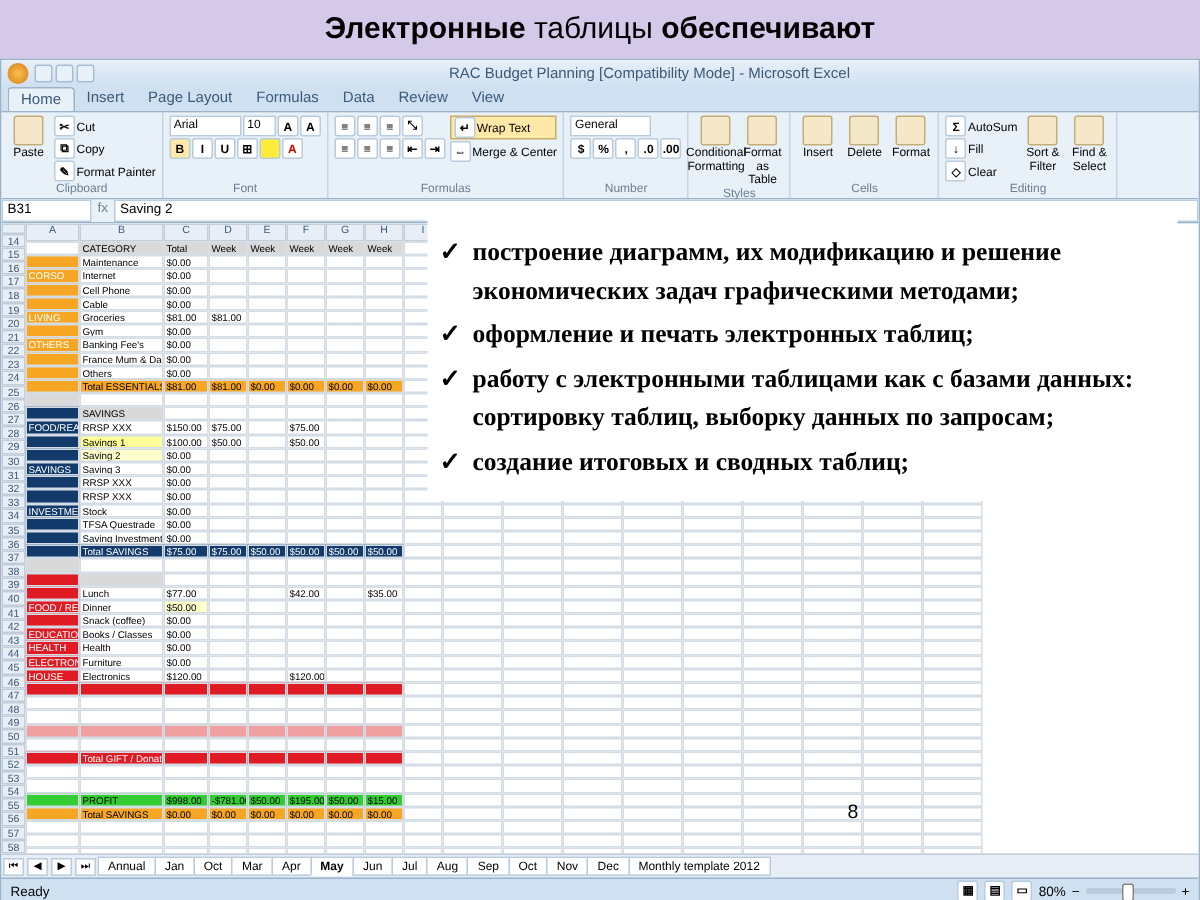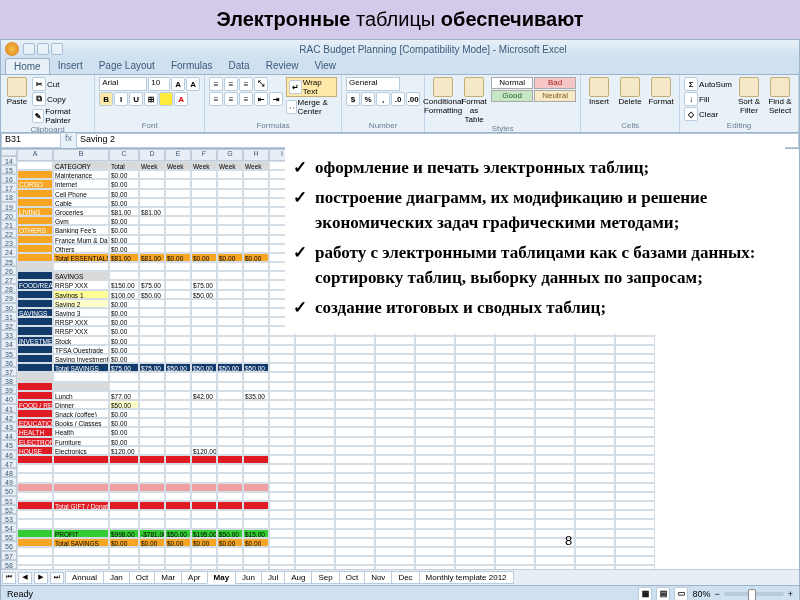--- a/index.html
+++ b/index.html
@@ -192,30 +192,20 @@
         <div class="big-btn">
             <div class="big-icon"></div>
             <span style="white-space:pre-line;text-align:center">Conditional
 Formatting</span>
           </div>
         <div class="big-btn">
             <div class="big-icon"></div>
             <span style="white-space:pre-line;text-align:center">Format as
 Table</span>
           </div>
-        <div class="small-stack">
-          <div class="small-row">
-              <div class="style-box style-normal">Normal</div>
-              <div class="style-box style-bad">Bad</div>
-            </div>
-          <div class="small-row">
-              <div class="style-box style-good">Good</div>
-              <div class="style-box style-neutral">Neutral</div>
-            </div>
-        </div>
       </div>
       <div class="group-label">Styles</div>
     </div>
     <div class="group">
       <div class="group-body">
         <div class="big-btn">
             <div class="big-icon"></div>
             <span>Insert</span>
           </div>
         <div class="big-btn">
@@ -1278,18 +1268,18 @@
       <span>80%</span>
       <span>−</span>
       <div class="slider"></div>
       <span>+</span>
     </div>
   </div>
 
 </div>
 
 <ul class="overlay-list" id="bullets">
+    <li>построение диаграмм, их модификацию и решение экономических задач графическими методами;</li>
     <li>оформление и печать электронных таблиц;</li>
-    <li>построение диаграмм, их модификацию и решение экономических задач графическими методами;</li>
     <li>работу с электронными таблицами как с базами данных: сортировку таблиц, выборку данных по запросам;</li>
     <li>создание итоговых и сводных таблиц;</li>
   </ul>
 <div class="page-num">8</div>
 
 </body></html>

